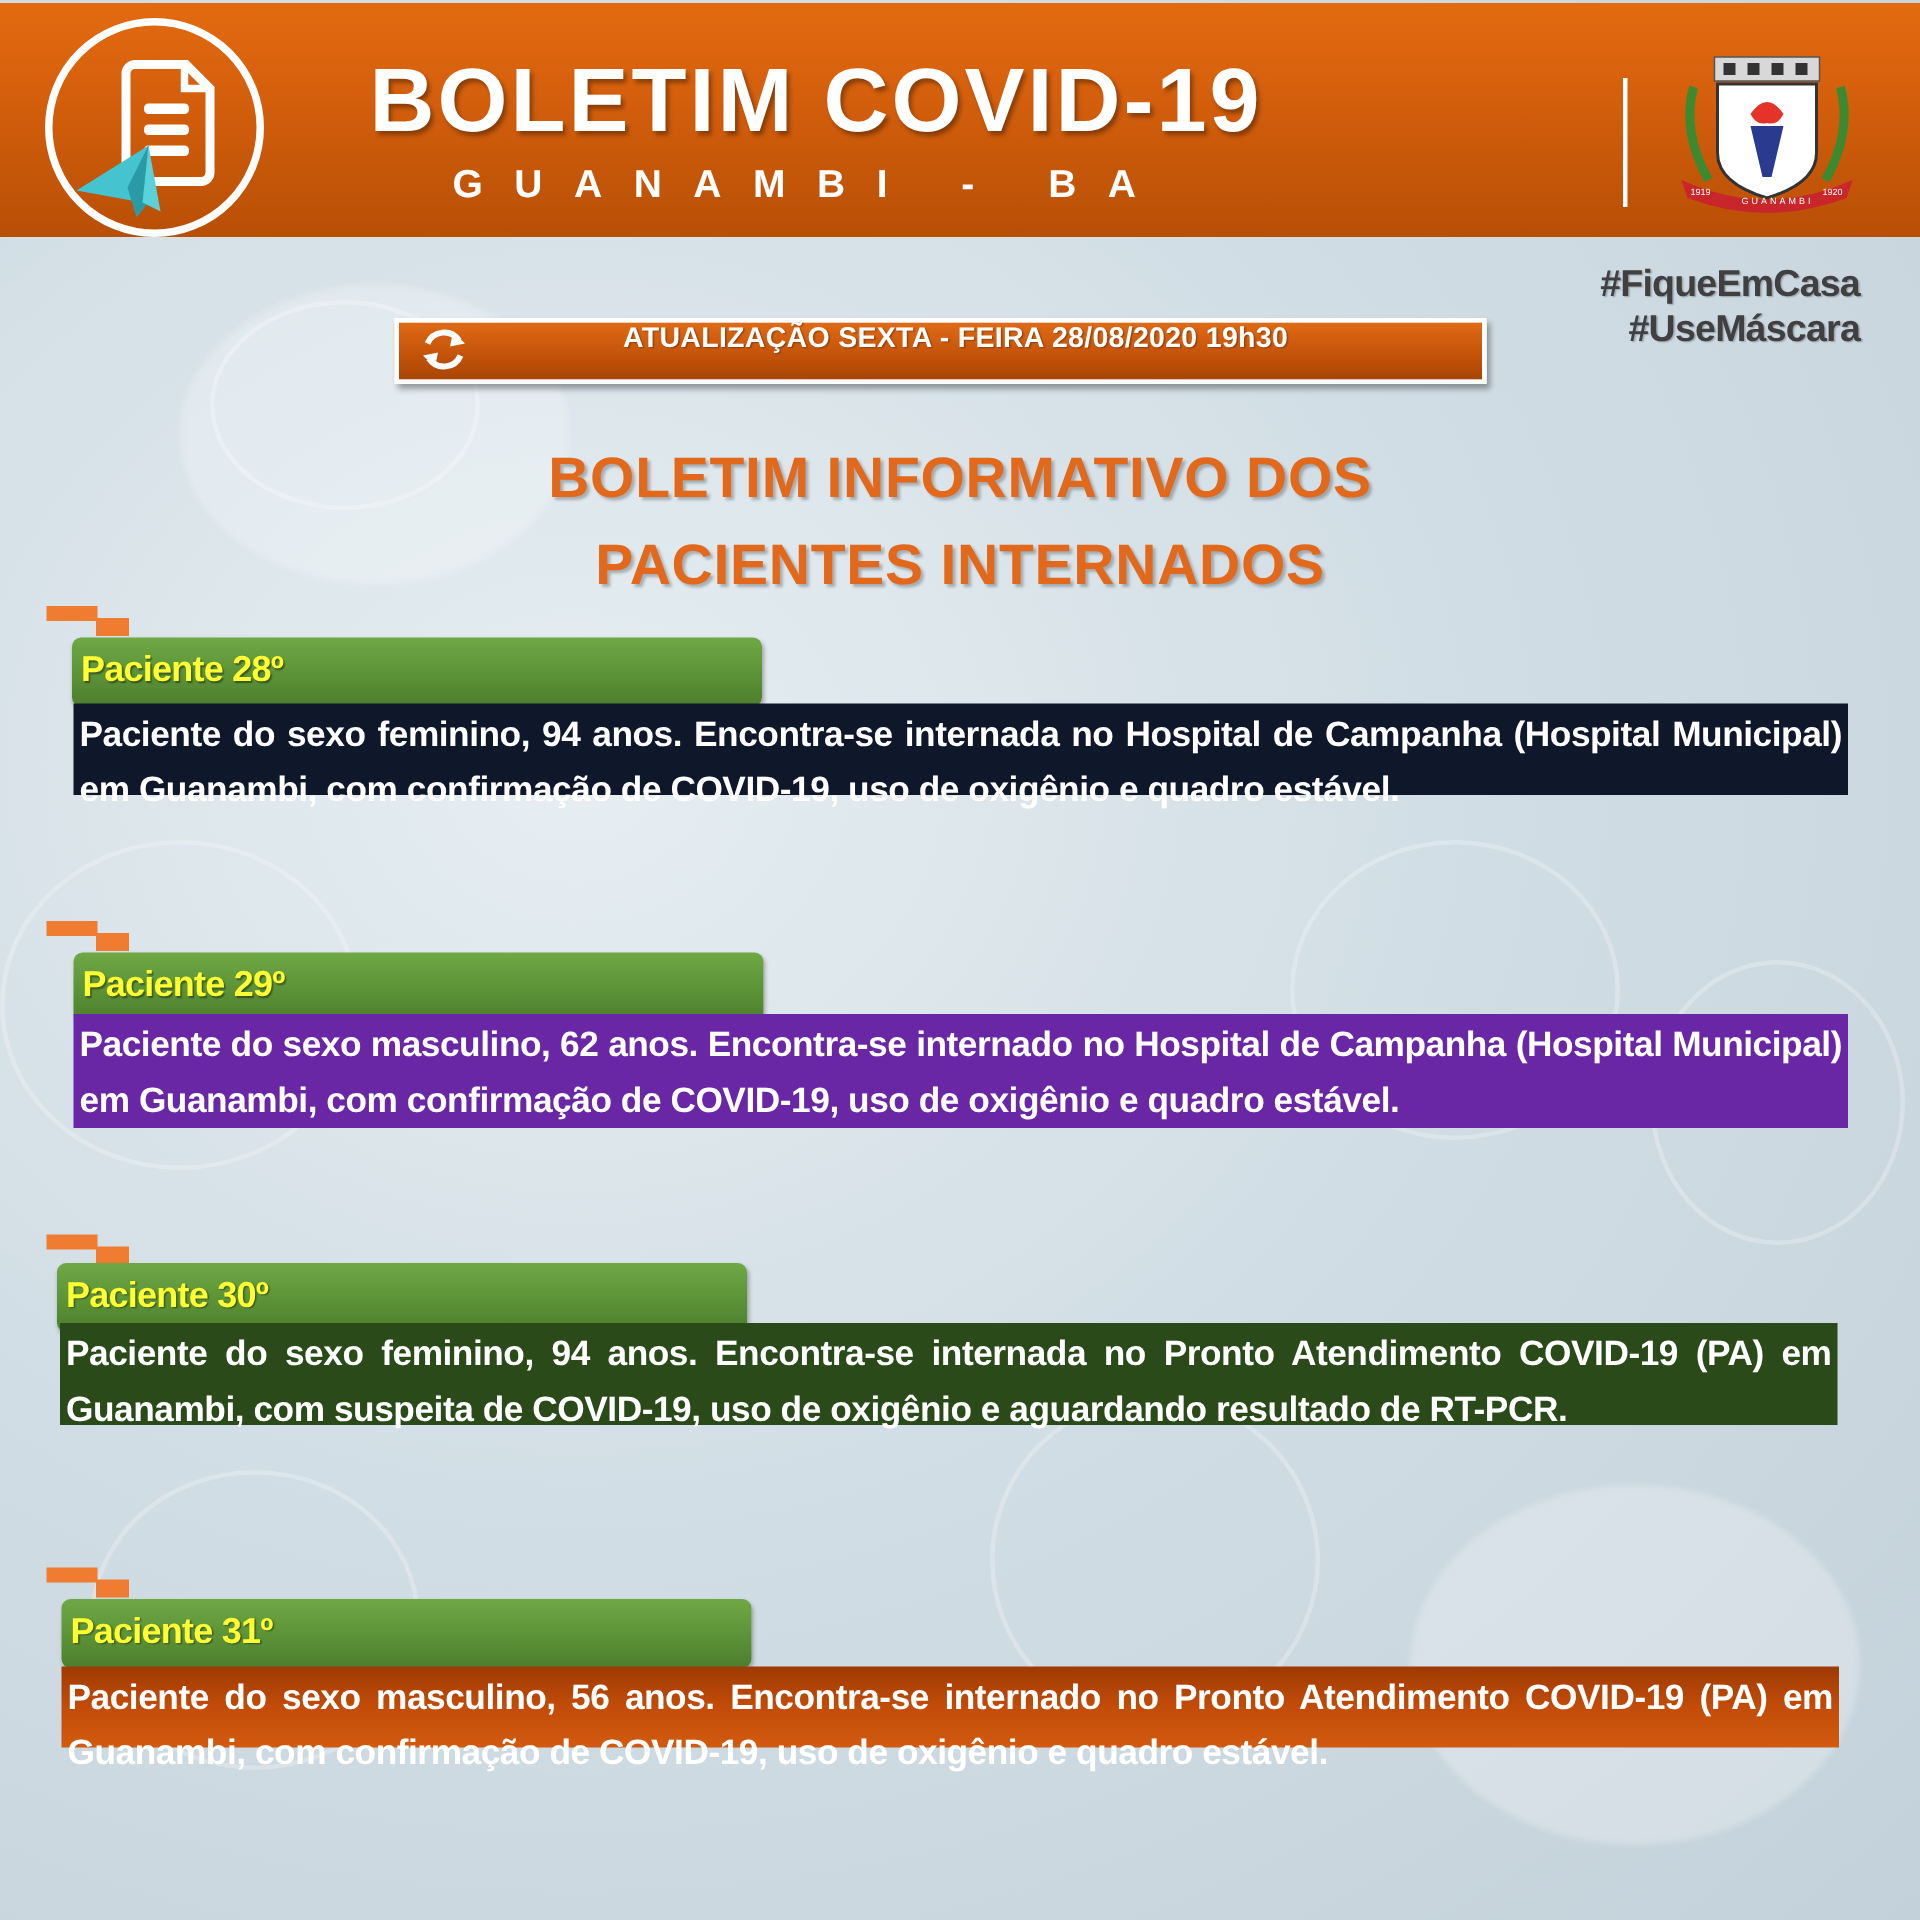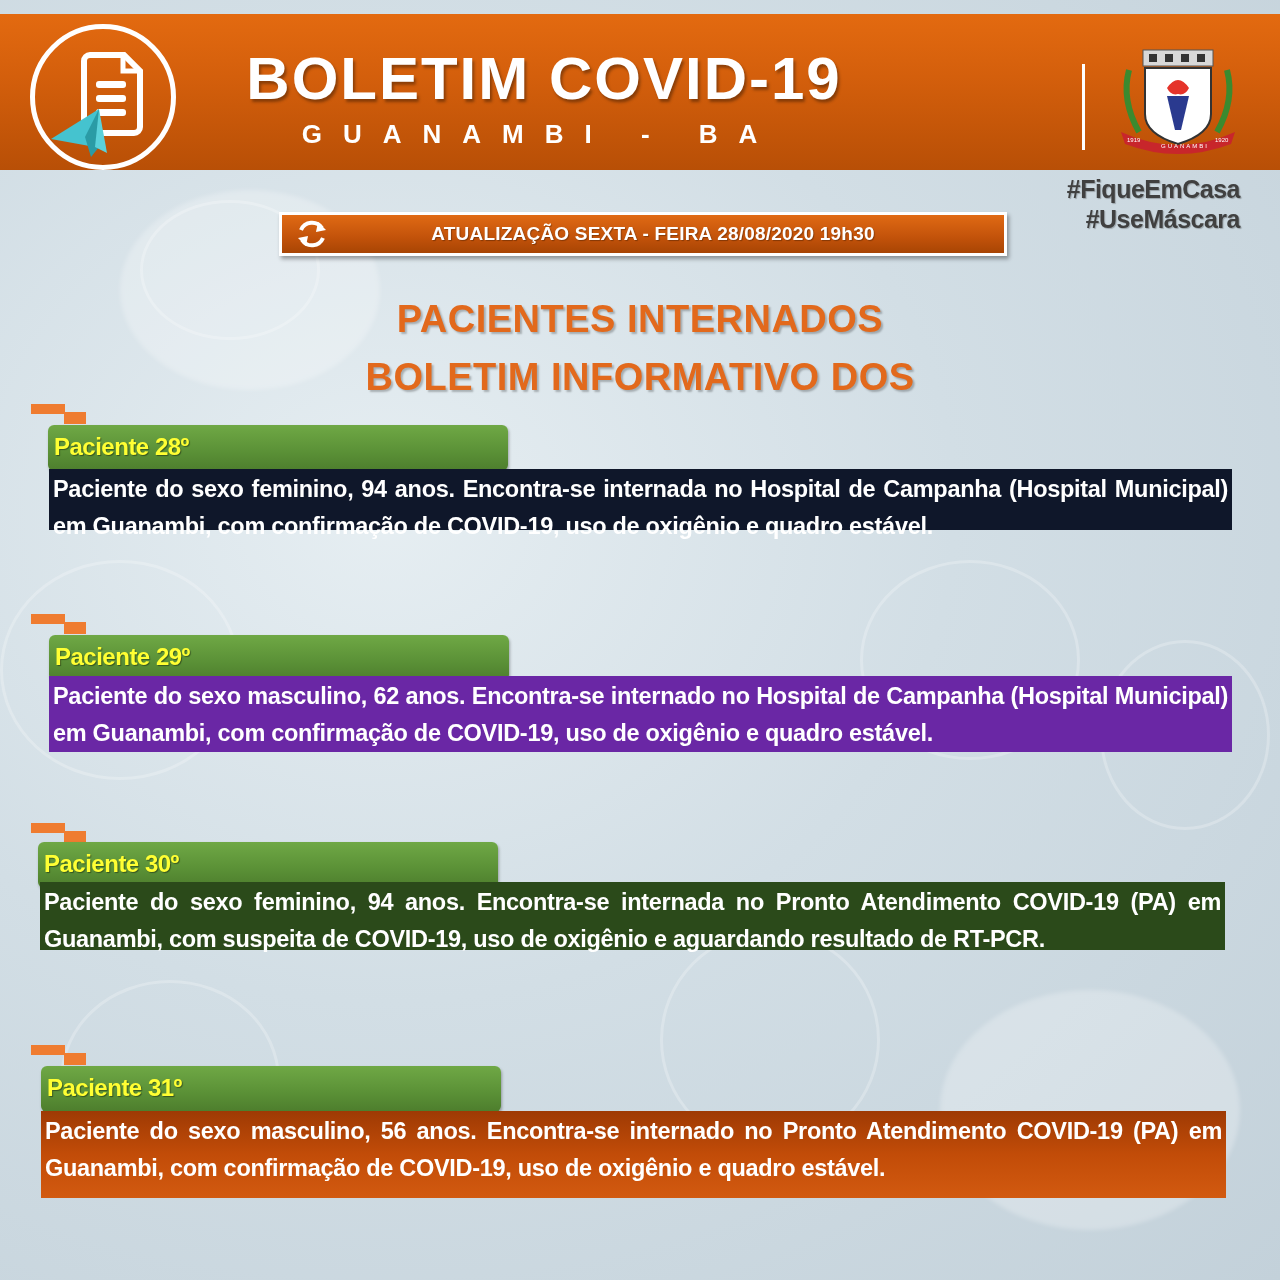--- a/index.html
+++ b/index.html
@@ -6,21 +6,21 @@
   html, body { width: 1280px; height: 1280px; overflow: hidden; }
   body {
     font-family: "Liberation Sans", sans-serif;
     position: relative;
     background: radial-gradient(ellipse at 30% 40%, #e6eef2 0%, #d2dee5 45%, #c3d1da 100%);
   }
   .bg-virus { position: absolute; border-radius: 50%; border: 3px solid rgba(255,255,255,0.45); opacity: 0.55; }
   .bg-blob { position: absolute; border-radius: 50%; background: rgba(255,255,255,0.25); filter: blur(2px); }
 
   .header {
-    position: absolute; left: 0; top: 14px; width: 1280px; height: 156px;
+    position: absolute; left: 0; top: 2px; width: 1280px; height: 156px;
     background: linear-gradient(180deg, #e36a10 0%, #d45f0c 40%, #b84f06 100%);
   }
   .logo-circle {
     position: absolute; left: 30px; top: 10px; width: 146px; height: 146px;
     border: 5px solid #ffffff; border-radius: 50%;
   }
   .title {
     position: absolute; left: 234px; top: 30px; width: 620px;
     color: #ffffff; font-weight: bold; font-size: 60px; letter-spacing: 2px;
     text-shadow: 2px 3px 3px rgba(0,0,0,0.35); text-align: center;
@@ -41,21 +41,21 @@
     position: absolute; left: 1040px; top: 174px; width: 200px; text-align: right;
     color: #404040; font-weight: bold; font-size: 25px; line-height: 30px;
     text-shadow: 1px 1px 1px rgba(0,0,0,0.25);
     font-family: "Liberation Sans", sans-serif; letter-spacing: -0.5px;
   }
 
   .update-bar {
     position: absolute; left: 263px; top: 212px; width: 728px; height: 44px;
     background: linear-gradient(180deg, #e06a14 0%, #c2520a 60%, #a84504 100%);
     border: 3px solid #ffffff; box-shadow: 2px 3px 4px rgba(0,0,0,0.35);
-    display: flex; align-items: center; margin-left: 16px;
+    display: flex; align-items: flex-start;
   }
   .update-bar .icon { width: 60px; display: flex; justify-content: center; align-items: center; }
   .update-bar .text { flex: 1; text-align: center; color: #ffffff; font-weight: bold; font-size: 19px; letter-spacing: 0.2px; padding-right: 40px; text-shadow: 1px 1px 1px rgba(0,0,0,0.3); }
 
   .main-heading {
     position: absolute; left: 240px; top: 290px; width: 800px; text-align: center;
     color: #e2691c; font-weight: bold; font-size: 38px; line-height: 58px; letter-spacing: 0.5px;
     text-shadow: 2px 2px 2px rgba(0,0,0,0.25);
   }
 
@@ -132,22 +132,22 @@
       <path d="M28 12 a12 12 0 0 0 -21 2" fill="none" stroke="#ffffff" stroke-width="4"></path>
       <polygon points="24,6 32,14 22,16" fill="#ffffff"></polygon>
       <path d="M8 24 a12 12 0 0 0 21 -2" fill="none" stroke="#ffffff" stroke-width="4"></path>
       <polygon points="12,30 4,22 14,20" fill="#ffffff"></polygon>
     </svg>
   </div>
   <div class="text">ATUALIZAÇÃO SEXTA - FEIRA 28/08/2020 19h30</div>
 </div>
 
 <div class="main-heading">
+  <div>BOLETIM INFORMATIVO DOS</div>
   <div>PACIENTES INTERNADOS</div>
-  <div>BOLETIM INFORMATIVO DOS</div>
 </div>
 
 <div class="patient" style="left:0;top:0;">
   <div class="tab-deco1" style="left:31px;top:404px;"></div>
   <div class="tab-deco2" style="left:64px;top:412px;"></div>
   <div class="label" style="left:48px;top:425px;width:460px;">Paciente 28º</div>
   <div class="desc" style="left:49px;top:469px;width:1183px;height:61px;background:#0f172a;">Paciente do sexo feminino, 94 anos. Encontra-se internada no Hospital de Campanha (Hospital Municipal) em Guanambi, com confirmação de COVID-19, uso de oxigênio e quadro estável.</div>
 </div>
 
 <div class="patient" style="left:0;top:0;">
@@ -161,14 +161,14 @@
   <div class="tab-deco1" style="left:31px;top:823px;"></div>
   <div class="tab-deco2" style="left:64px;top:831px;"></div>
   <div class="label" style="left:38px;top:842px;width:460px;">Paciente 30º</div>
   <div class="desc" style="left:40px;top:882px;width:1185px;height:68px;background:#2b4a1a;">Paciente do sexo feminino, 94 anos. Encontra-se internada no Pronto Atendimento COVID-19 (PA) em Guanambi, com suspeita de COVID-19, uso de oxigênio e aguardando resultado de RT-PCR.</div>
 </div>
 
 <div class="patient" style="left:0;top:0;">
   <div class="tab-deco1" style="left:31px;top:1045px;"></div>
   <div class="tab-deco2" style="left:64px;top:1053px;"></div>
   <div class="label" style="left:41px;top:1066px;width:460px;">Paciente 31º</div>
-  <div class="desc" style="left:41px;top:1111px;width:1185px;height:87px;background:linear-gradient(180deg,#9e3a04 0%,#c24c08 50%,#d25a10 100%);">Paciente do sexo masculino, 56 anos. Encontra-se internado no Pronto Atendimento COVID-19 (PA) em Guanambi, com confirmação de COVID-19, uso de oxigênio e quadro estável.</div>
+  <div class="desc" style="left:41px;top:1111px;width:1185px;height:54px;background:linear-gradient(180deg,#9e3a04 0%,#c24c08 50%,#d25a10 100%);">Paciente do sexo masculino, 56 anos. Encontra-se internado no Pronto Atendimento COVID-19 (PA) em Guanambi, com confirmação de COVID-19, uso de oxigênio e quadro estável.</div>
 </div>
 
 </body></html>

